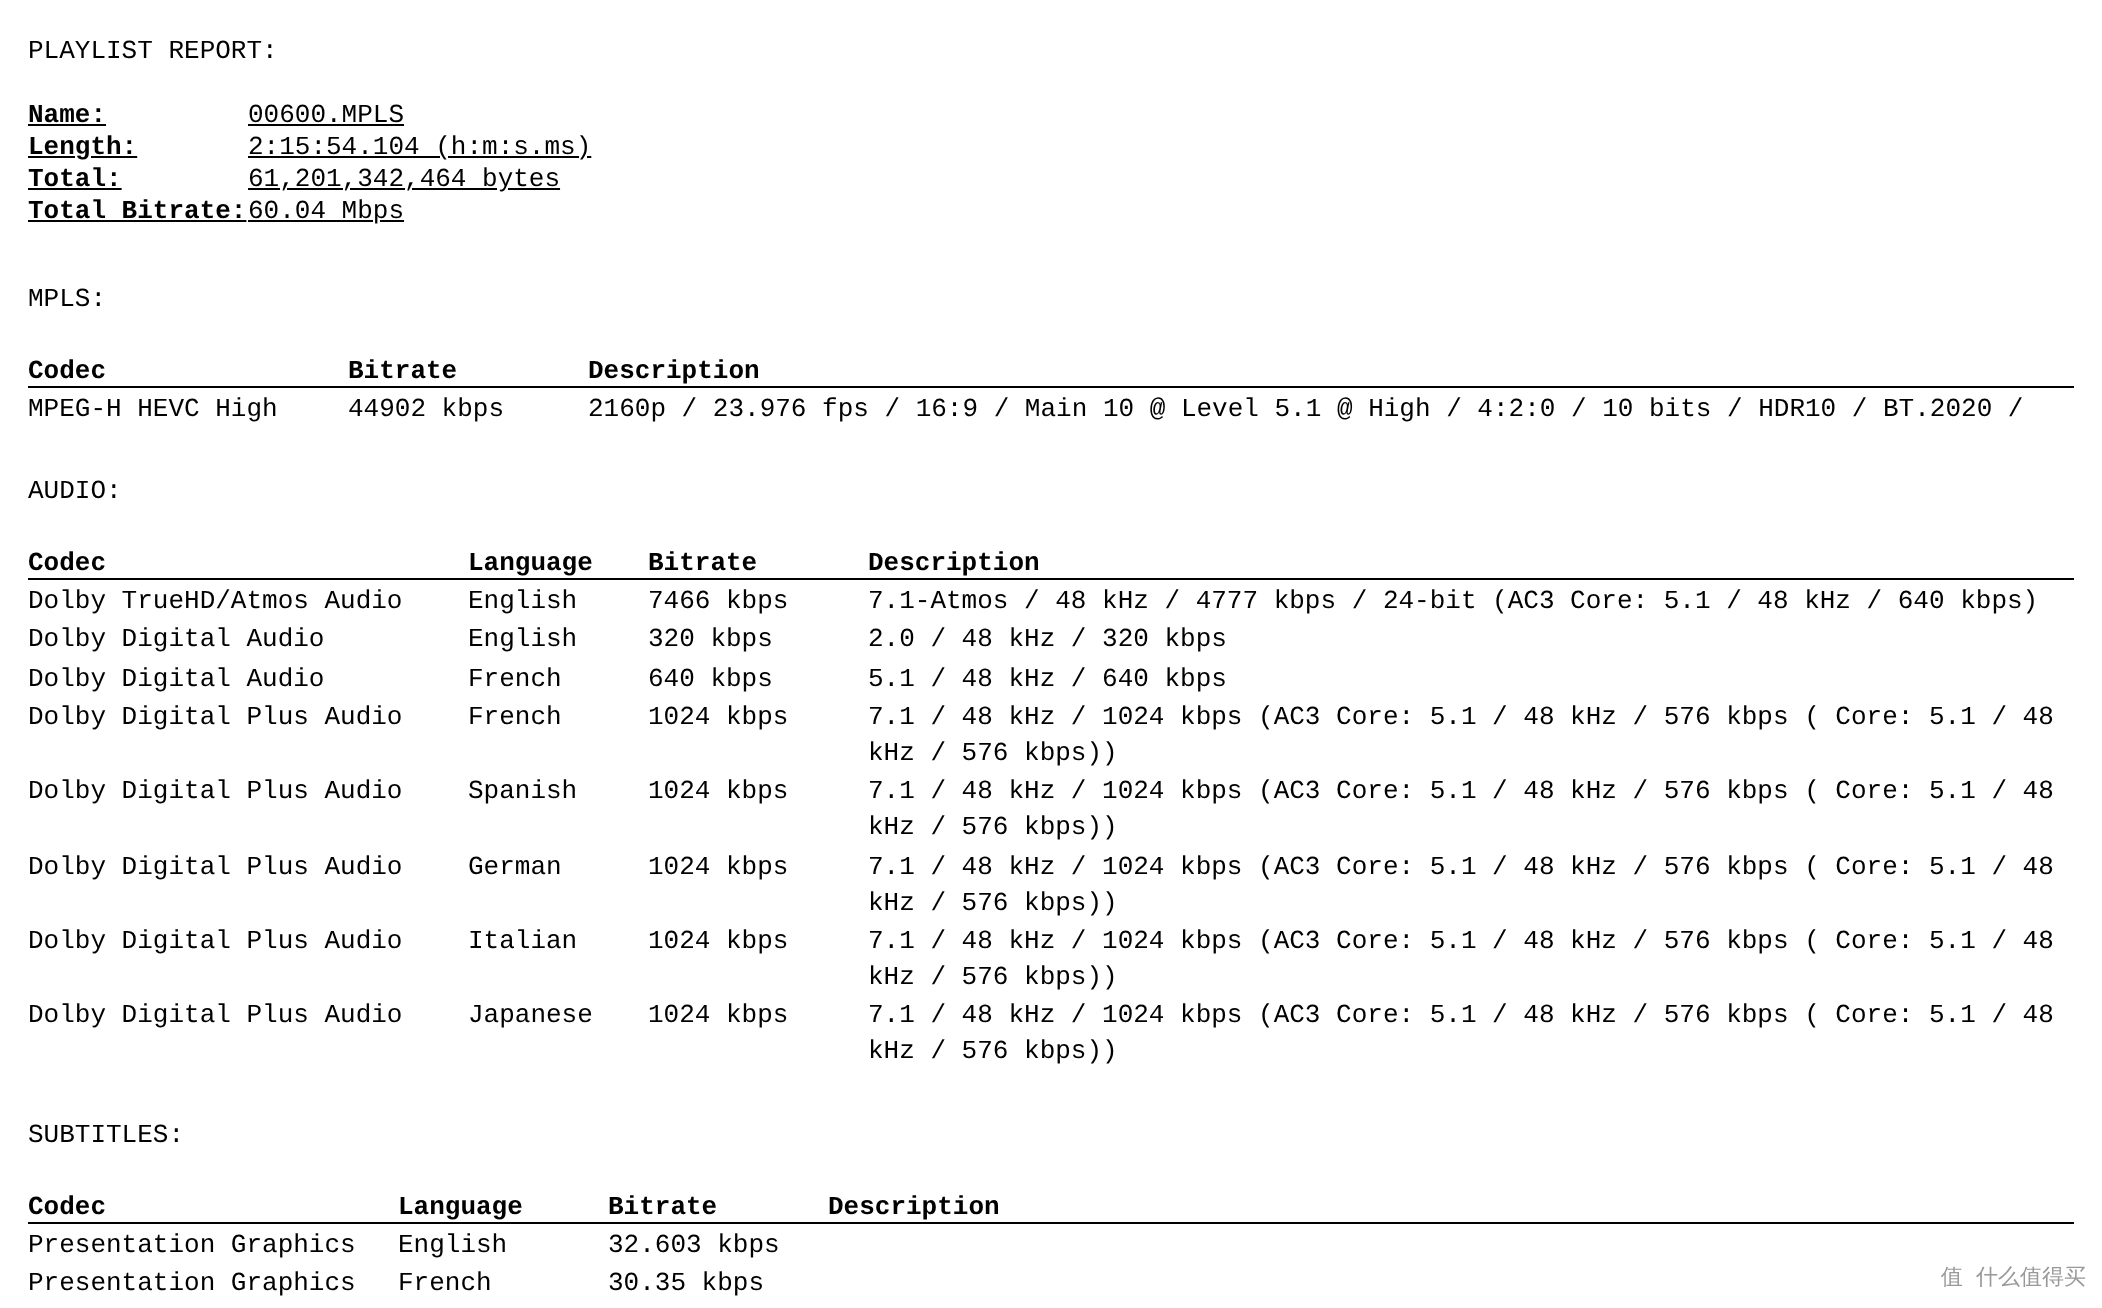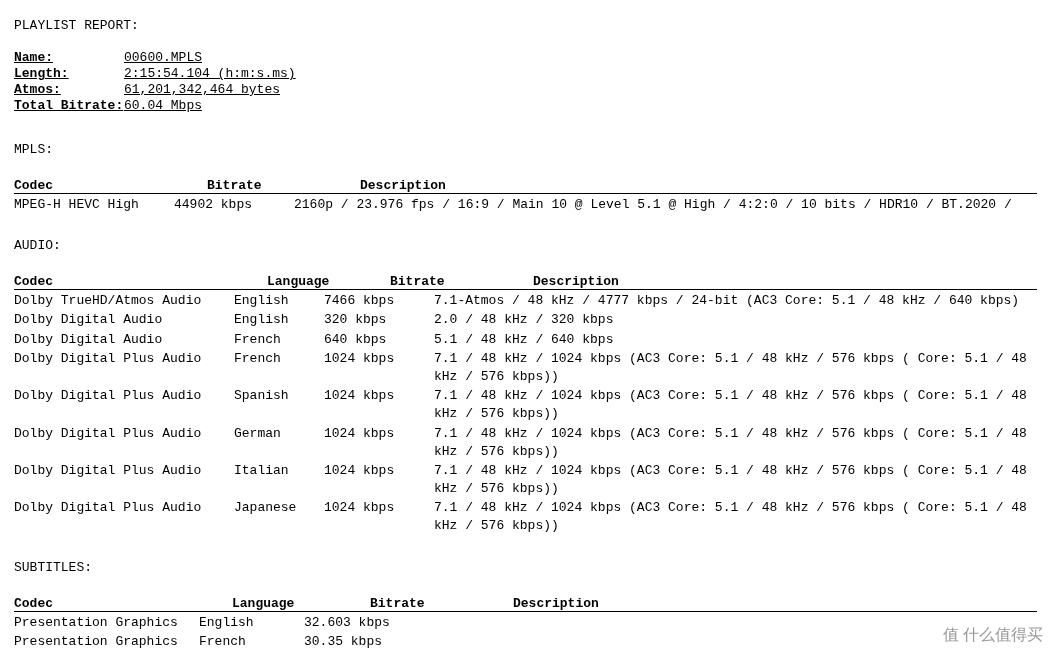--- a/index.html
+++ b/index.html
@@ -30,21 +30,20 @@
       font-weight: bold;
     }
     .info-value {}
     .table-section {
       margin-top: 4px;
     }
     .table-header {
       display: flex;
       font-weight: bold;
       margin-bottom: 0px;
-      gap: 33px;
     }
     .divider {
       border-bottom: 1px solid #000;
       margin-bottom: 2px;
     }
     .table-row-item {
       display: flex;
       margin-bottom: 1px;
       line-height: 1.4;
     }
@@ -62,23 +61,23 @@
     
     .col-codec-s { min-width: 185px; }
     .col-lang-s { min-width: 105px; }
     .col-bitrate-s { min-width: 110px; }
     .col-desc-s { flex: 1; }
 
     .watermark {
       position: fixed;
       bottom: 8px;
       right: 8px;
-      font-size: 16px;
+      font-size: 11px;
       color: #999;
-      font-family: Liberation Serif, serif;
+      font-family: Liberation Mono, monospace;
     }
   </style>
 </head>
 <body>
 
 
 
 
 <div class="section-title">PLAYLIST REPORT:</div>
 <br>
@@ -87,21 +86,21 @@
 <div class="info-block">
   <div class="info-row">
     <span class="info-label">Name:</span>
     <span class="info-value">00600.MPLS</span>
   </div>
   <div class="info-row">
     <span class="info-label">Length:</span>
     <span class="info-value">2:15:54.104 (h:m:s.ms)</span>
   </div>
   <div class="info-row">
-    <span class="info-label">Atmos:</span>
+    <span class="info-label">Total:</span>
     <span class="info-value">61,201,342,464 bytes</span>
   </div>
   <div class="info-row">
     <span class="info-label">Total Bitrate:</span>
     <span class="info-value">60.04 Mbps</span>
   </div>
 </div>
 
 <br>
 

